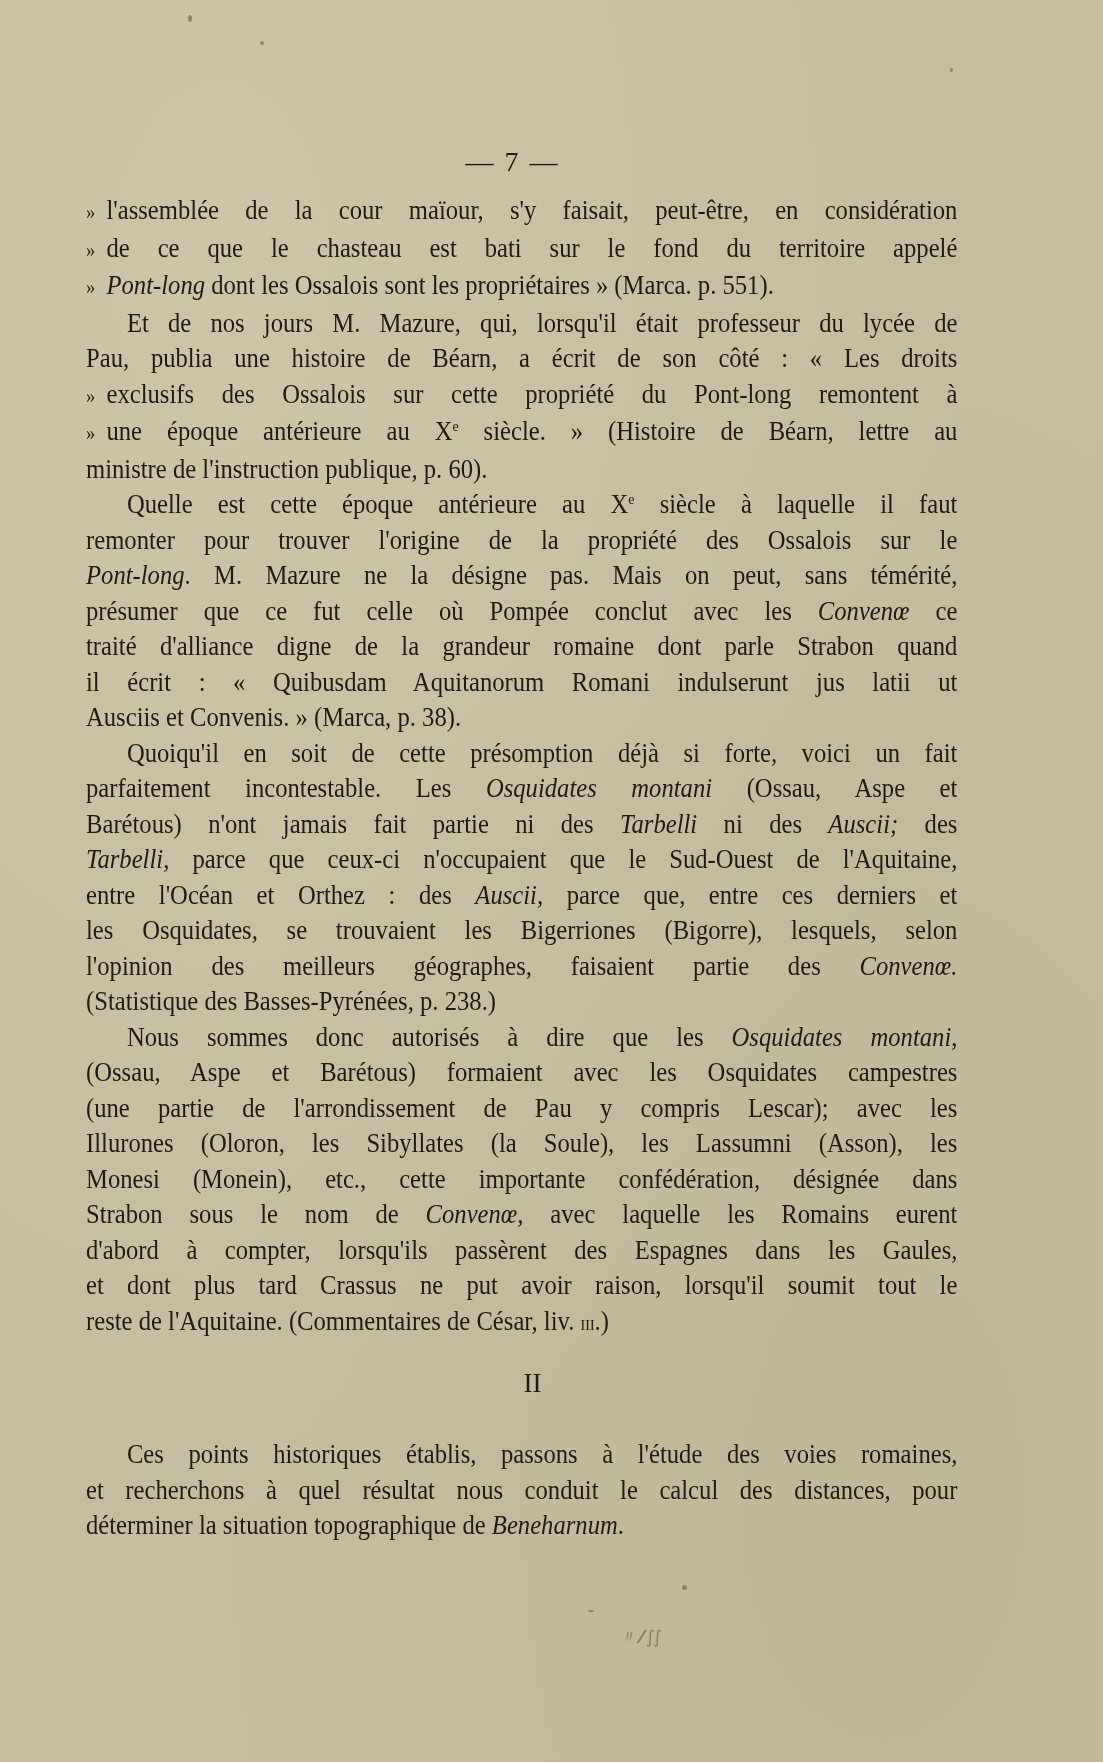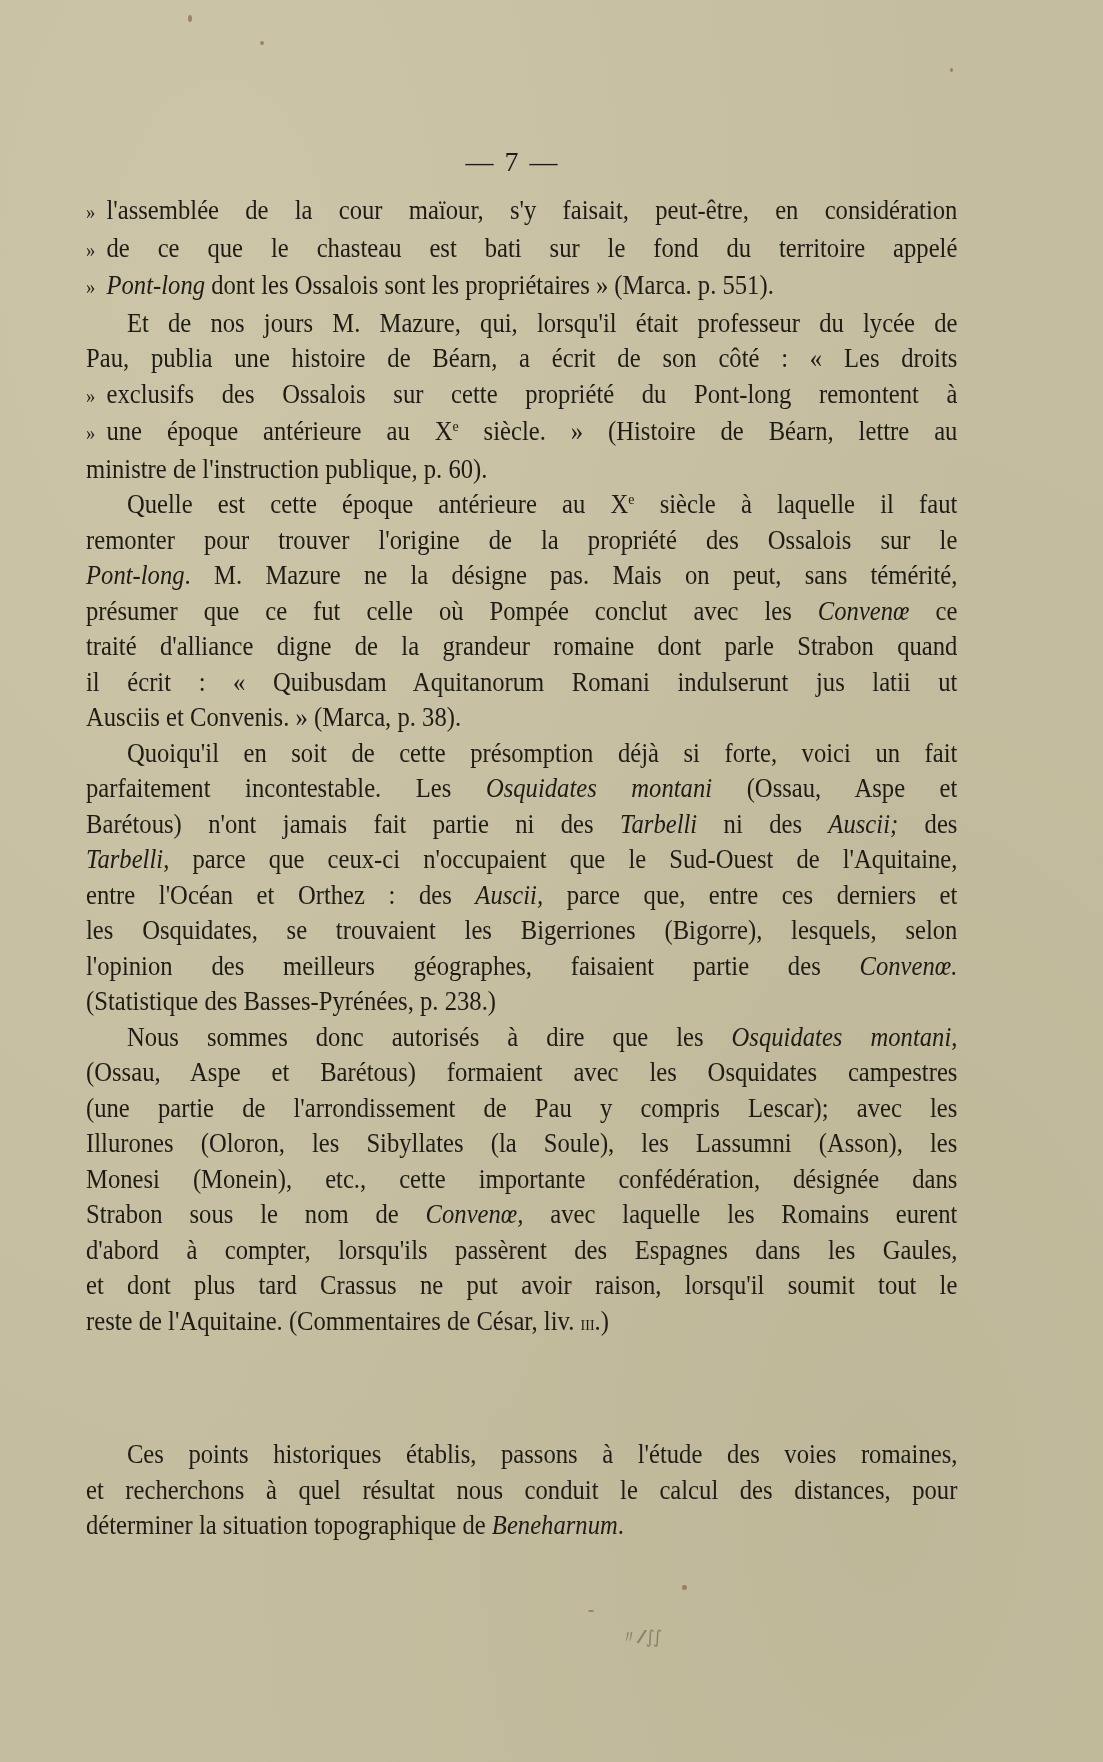--- a/index.html
+++ b/index.html
@@ -167,20 +167,21 @@
 
     <span class="line"><span>Strabon sous le nom de </span><em>Convenœ,</em><span> avec laquelle les Romains eurent</span></span>
 
     <span class="line"><span>d'abord à compter, lorsqu'ils passèrent des Espagnes dans les Gaules,</span></span>
 
     <span class="line"><span>et dont plus tard Crassus ne put avoir raison, lorsqu'il soumit tout le</span></span>
 
     <span class="line last"><span>reste de l'Aquitaine. (Commentaires de César, liv. </span><span class="smallcaps">iii</span><span>.)</span></span>
   </div>
 
+  <div class="section-heading">II</div>
 
   <div class="text-block-2">
     <span class="line indent"><span>Ces points historiques établis, passons à l'étude des voies romaines,</span></span>
     <span class="line"><span>et recherchons à quel résultat nous conduit le calcul des distances, pour</span></span>
     <span class="line last"><span>déterminer la situation topographique de </span><em>Beneharnum</em><span>.</span></span>
   </div>
 
   <div class="speck" style="left:188px;top:15px;width:4px;height:7px;"></div>
   <div class="speck" style="left:260px;top:41px;width:4px;height:4px;"></div>
   <div class="speck" style="left:950px;top:68px;width:3px;height:4px;"></div>

